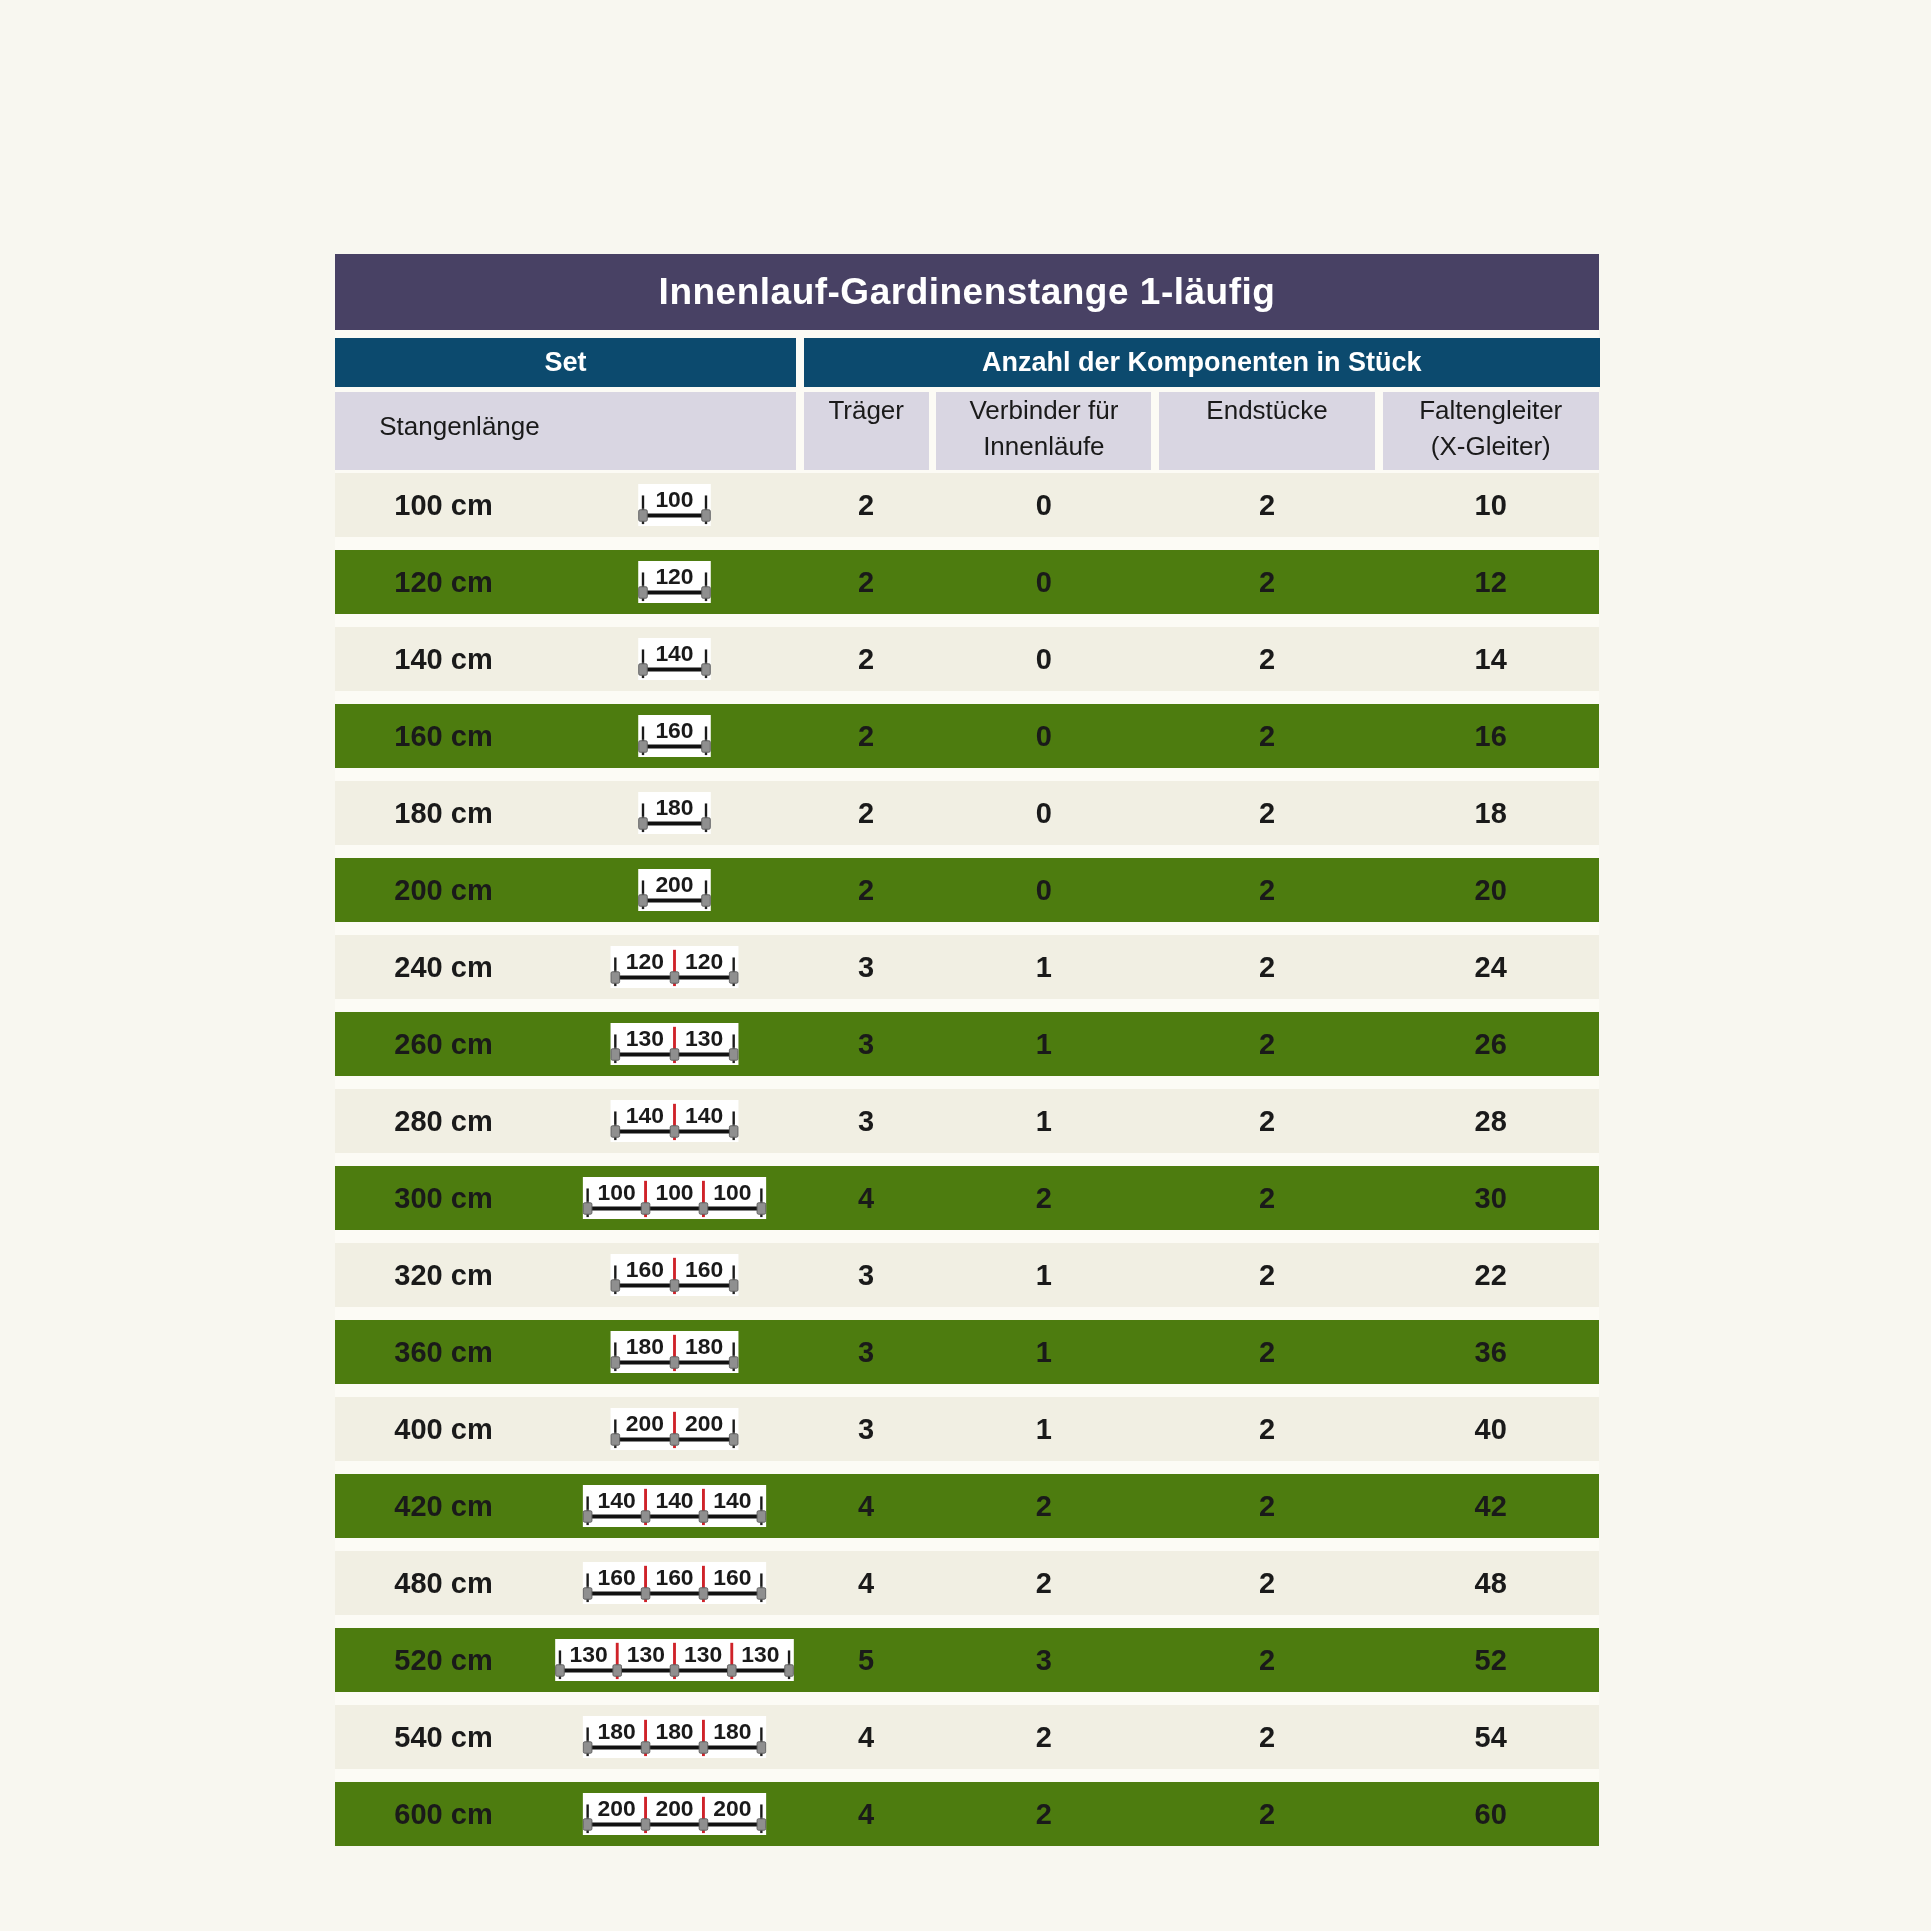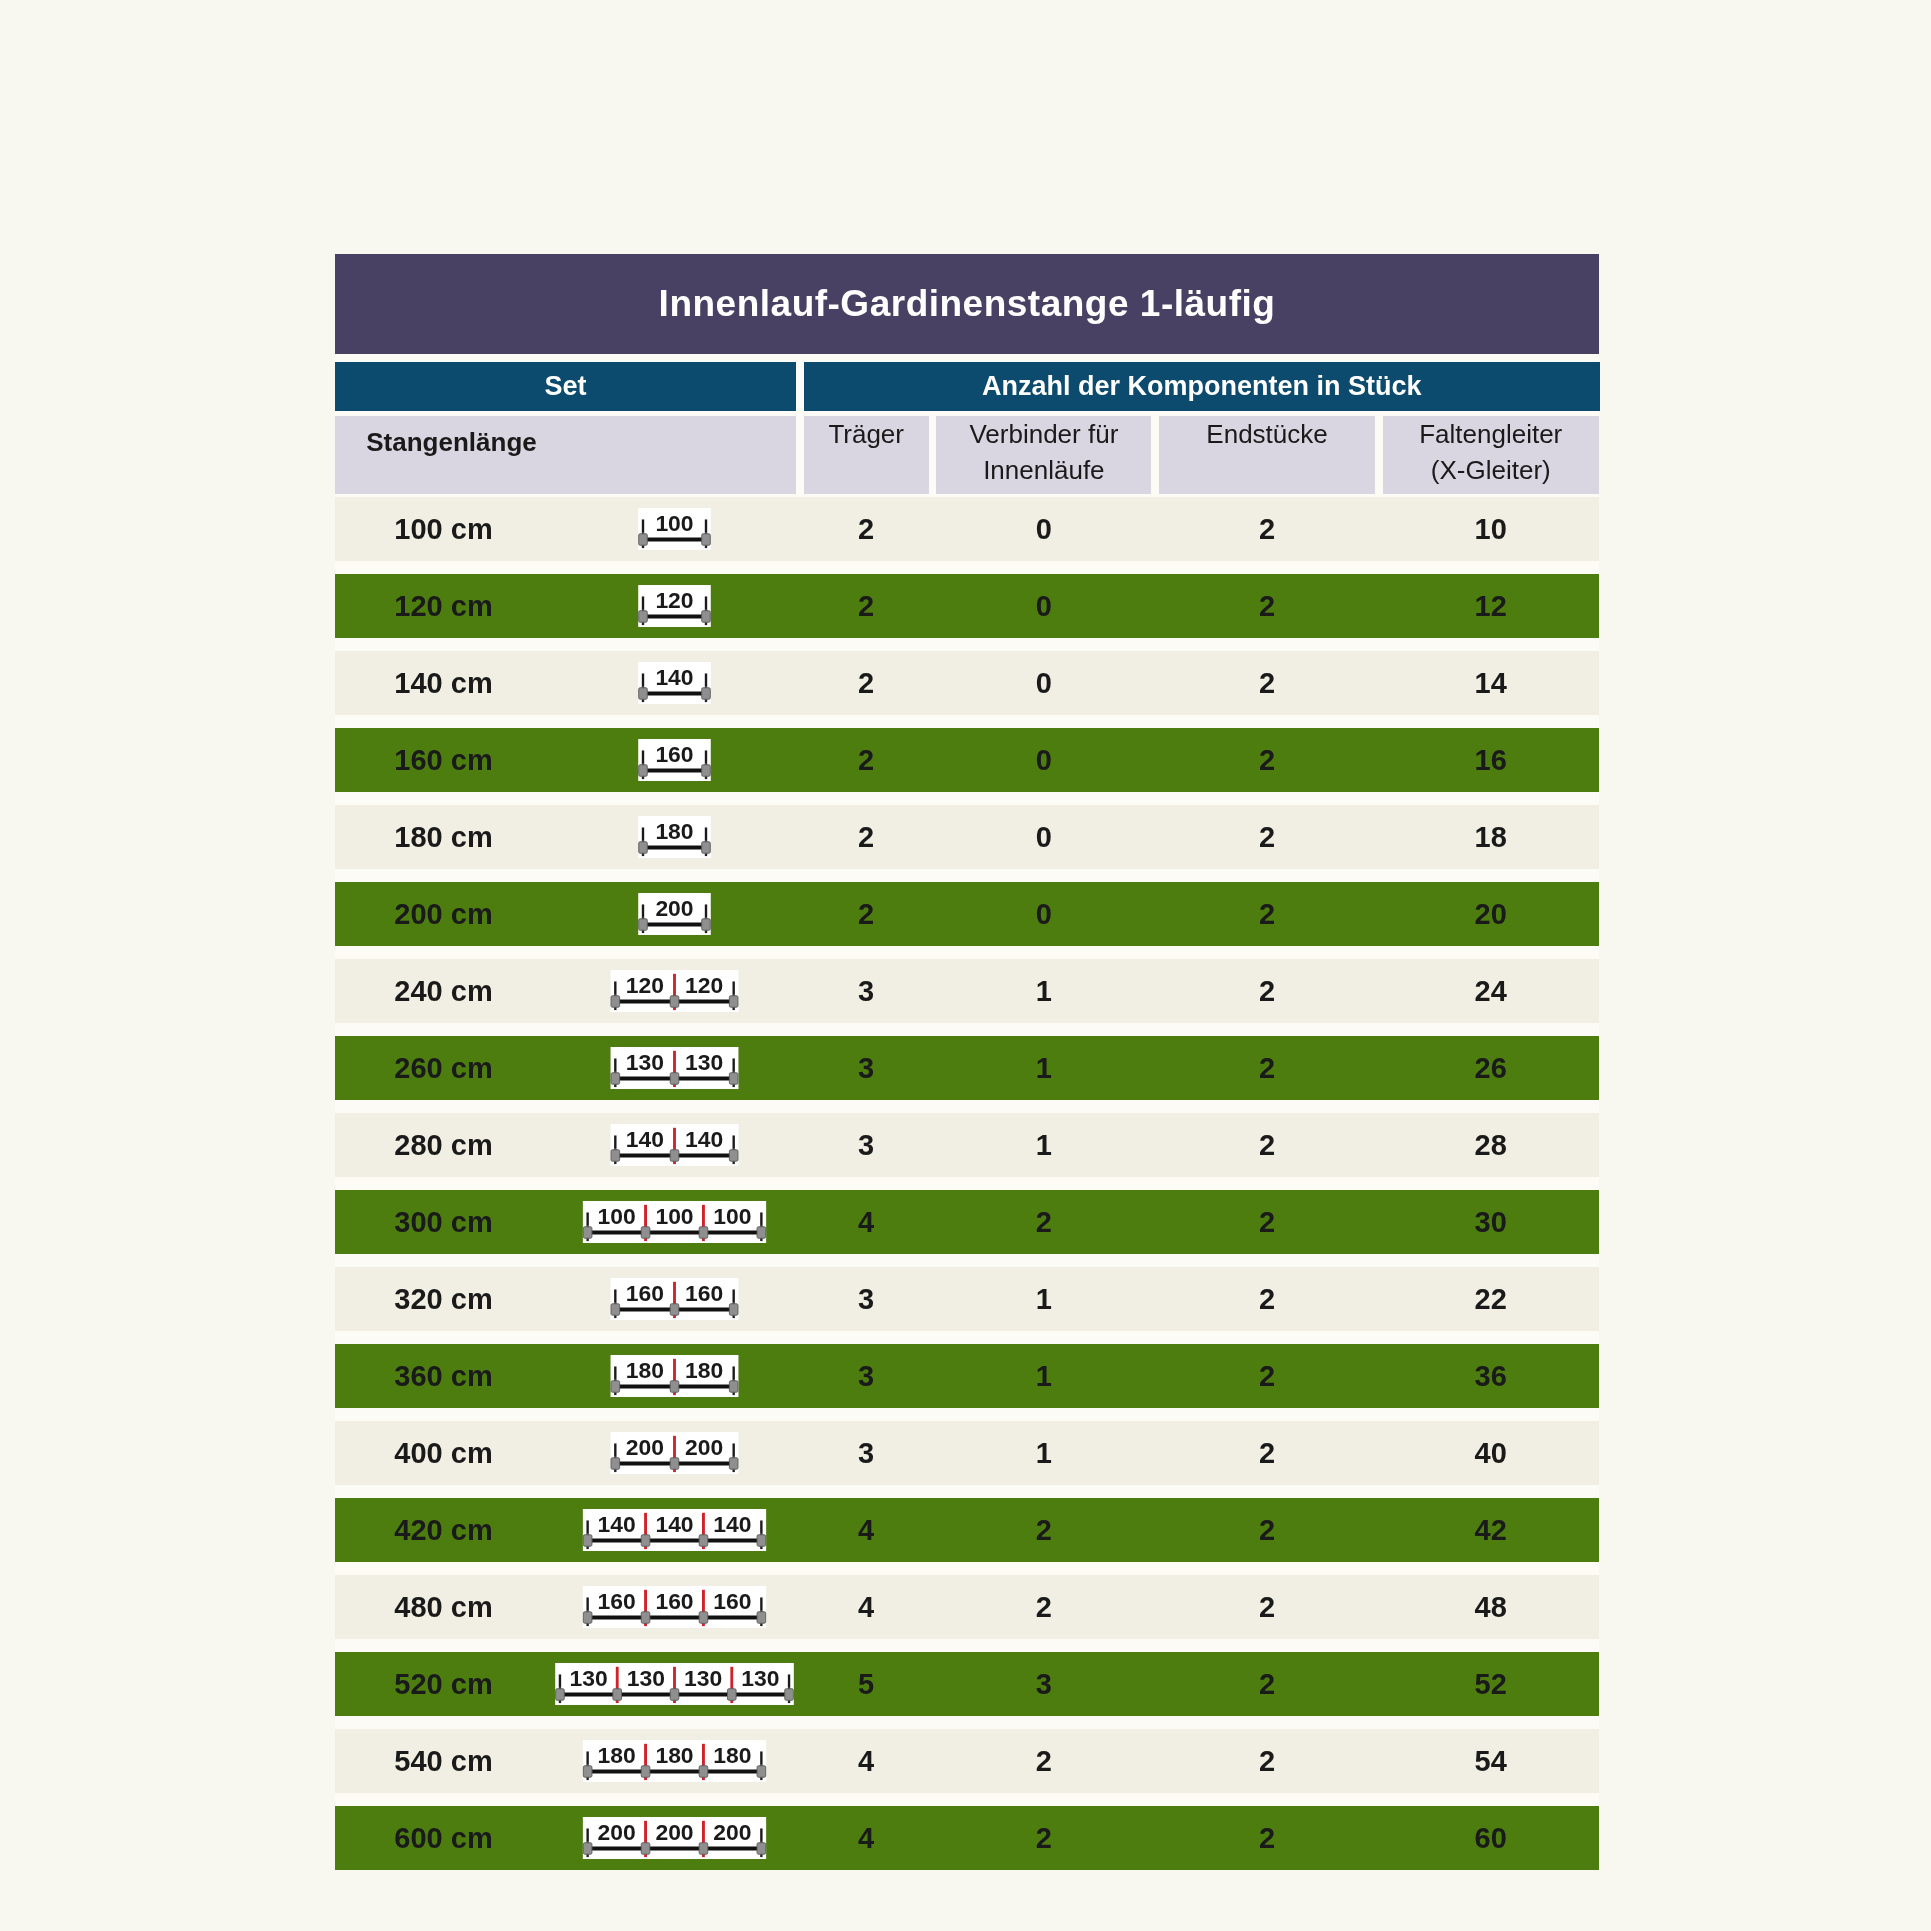--- a/index.html
+++ b/index.html
@@ -8,38 +8,38 @@
     background:#f8f7f0;
     font-family:"Liberation Sans", sans-serif;
     color:#1a1a1a;
     position:relative;
   }
   .table-wrap {
     position:absolute; left:335px; top:254px; width:1264px;
     background:#fcfbf5;
   }
   .title-bar {
-    height:100px; background:#484164; color:#ffffff;
+    height:76px; background:#484164; color:#ffffff;
     font-weight:bold; font-size:37px; letter-spacing:0.5px;
     display:flex; align-items:center; justify-content:center;text-align:center;
   }
   .vgap8 { height:7.7px; } .vgap6 { height:5.8px; } .vgap3 { height:2.9px; }
   .grid-group { display:grid; grid-template-columns:461px 796px; column-gap:7.7px; }
   .group-cell {
     height:49px; background:#0c4a6e; color:#ffffff;
     font-weight:bold; font-size:27px;
     display:flex; align-items:center; justify-content:center;
   }
   .grid-cols { display:grid; grid-template-columns:461px 125px 215px 216px 216px; column-gap:7.7px; }
   .colhead-cell {
     height:78px; background:#d9d6e2; color:#1a1a1a;
     font-size:26px; line-height:36px; text-align:center;
     padding-top:0; box-sizing:border-box;
   }
-  .set-headers { display:flex; padding:8px;font-weight:bold; }
+  .set-headers { display:flex; padding:16px; }
   .set-headers .sh1 { width:217px; }
   .set-headers .sh2 { flex:1; }
   .rows { display:flex; flex-direction:column; row-gap:13px; }
   .row { height:64px; }
   .row.light { background:#f1efe3; }
   .row.dark  { background:#4d7c0f; }
   .cell { display:flex; align-items:center; justify-content:center; }
   .set-cell { justify-content:flex-start; }
   .set-cell .len {
     width:217px; text-align:center;

